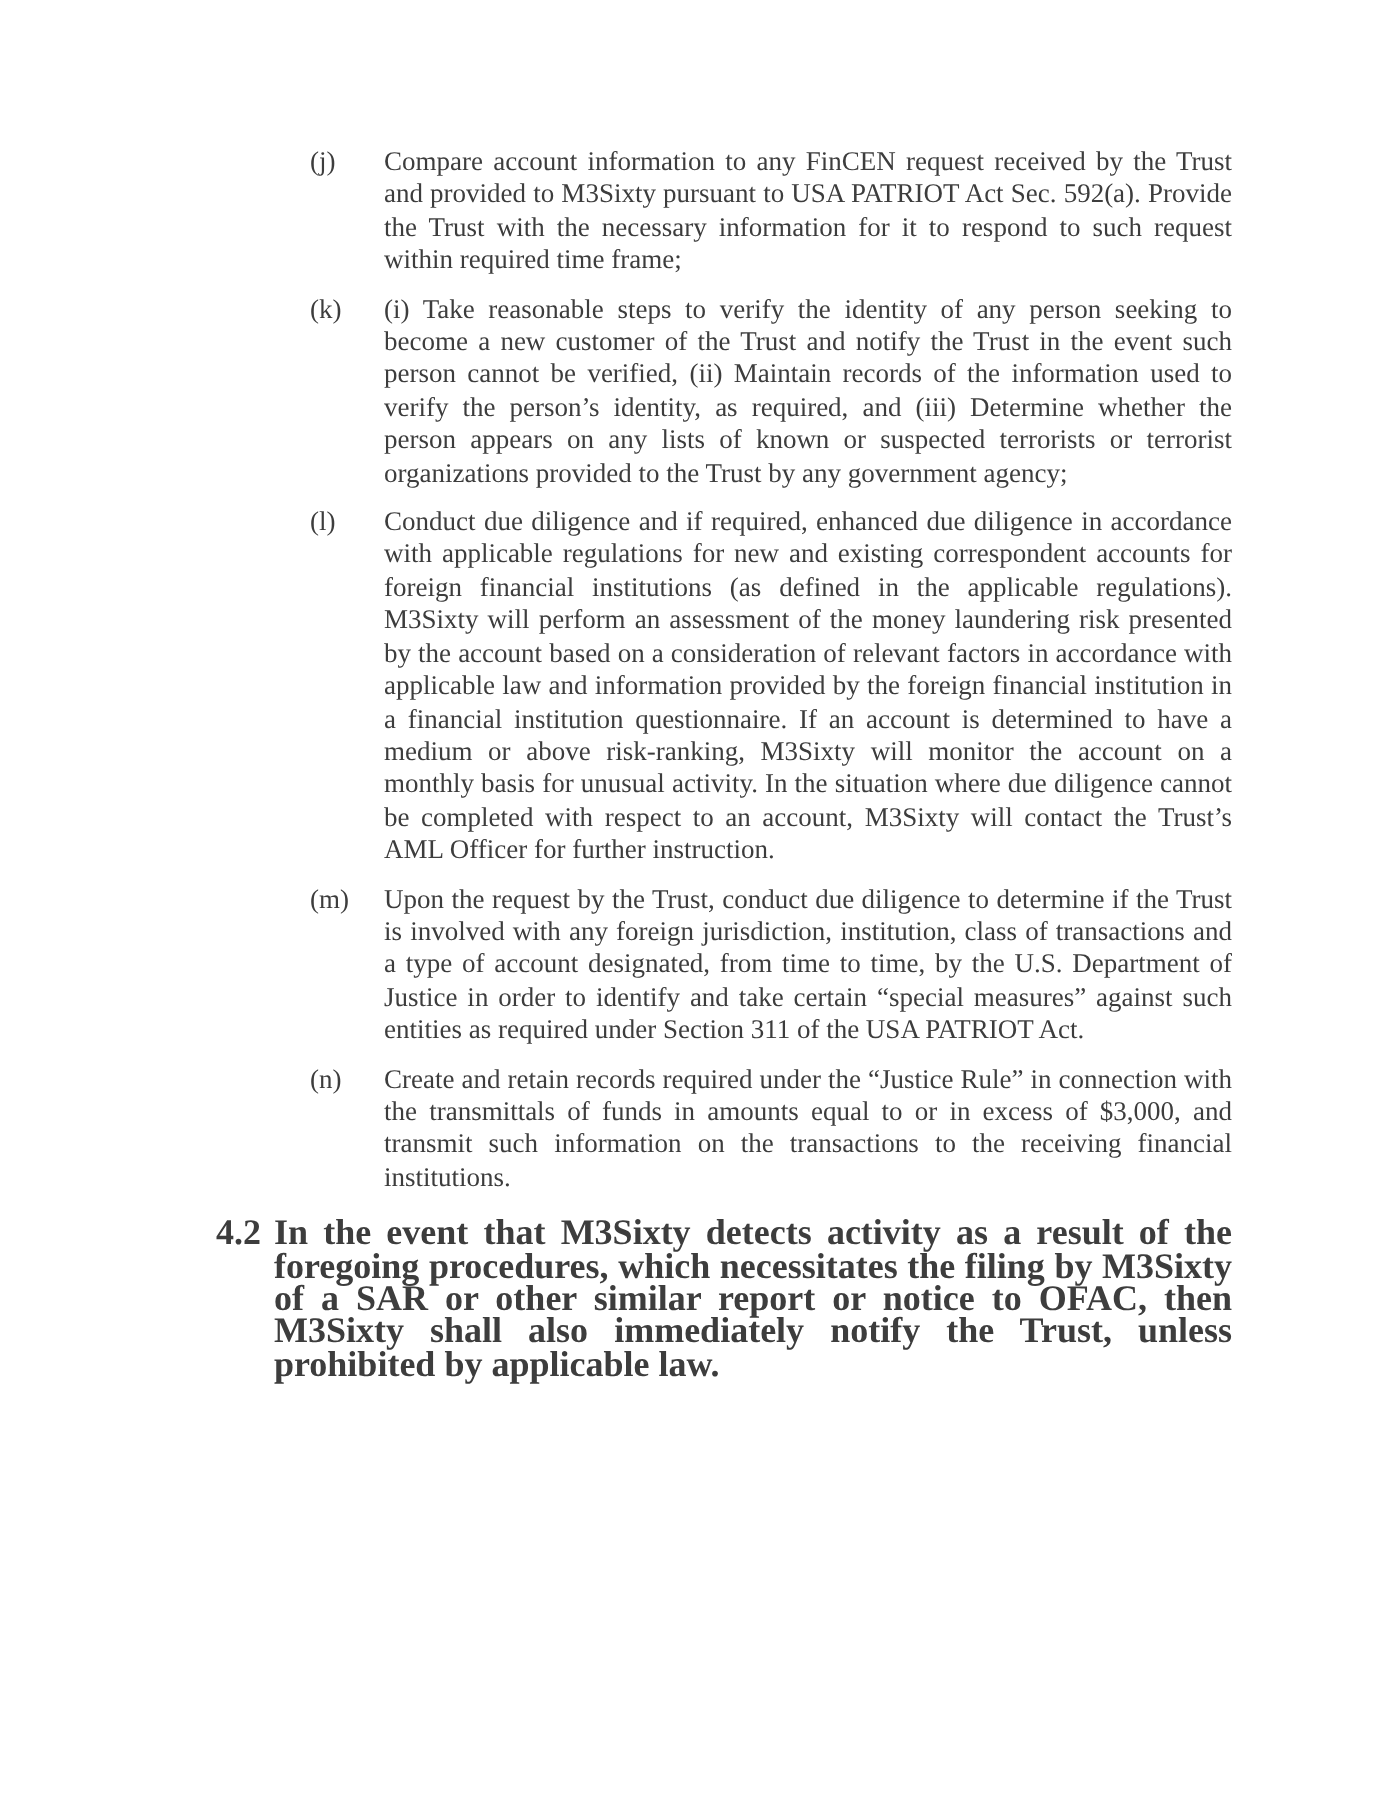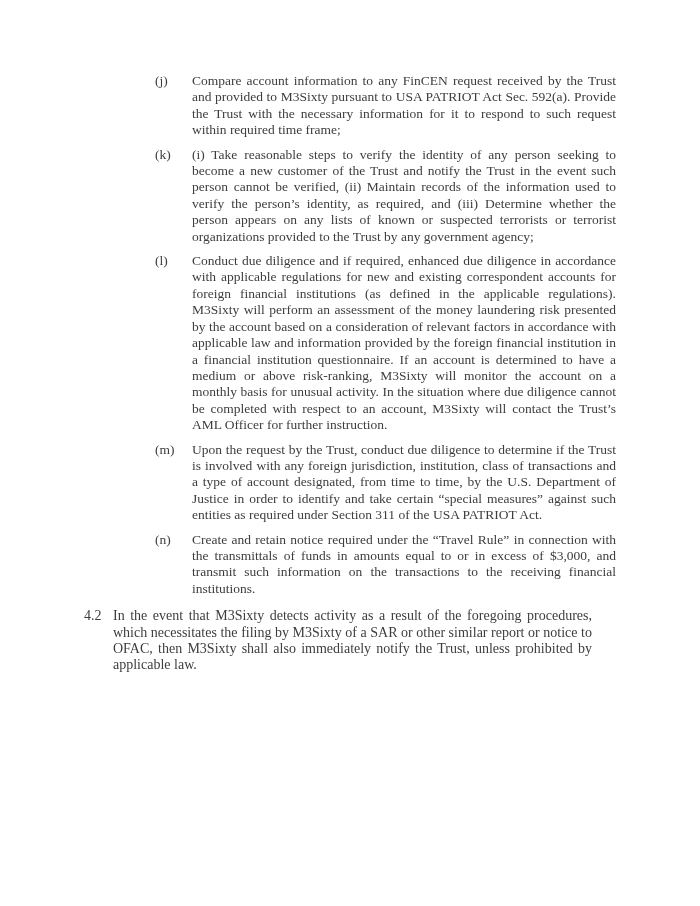--- a/index.html
+++ b/index.html
@@ -28,24 +28,25 @@
   }
   .marker {
     flex: 0 0 37px;
   }
   .item-text {
     flex: 1;
     text-align: justify;
   }
   .section {
     display: flex;
-    margin: 11px 0 0 84px;
+    margin: 11px 0 0 108px;
     width: 508px;
-    font-size: 14px;
+    font-size: 18px;
     line-height: 16.4px;
+    font-weight: bold;
   }
   .section-number {
     flex: 0 0 29px;
   }
   .section-text {
     flex: 1;
     text-align: justify;
   }
   .page-number {
     position: absolute;
@@ -78,21 +79,21 @@
       <span class="item-text">Conduct due diligence and if required, enhanced due diligence in accordance with applicable regulations for new and existing correspondent accounts for foreign financial institutions (as defined in the applicable regulations). M3Sixty will perform an assessment of the money laundering risk presented by the account based on a consideration of relevant factors in accordance with applicable law and information provided by the foreign financial institution in a financial institution questionnaire. If an account is determined to have a medium or above risk-ranking, M3Sixty will monitor the account on a monthly basis for unusual activity. In the situation where due diligence cannot be completed with respect to an account, M3Sixty will contact the Trust’s AML Officer for further instruction.</span>
     </div>
 
     <div class="list-item">
       <span class="marker">(m)</span>
       <span class="item-text">Upon the request by the Trust, conduct due diligence to determine if the Trust is involved with any foreign jurisdiction, institution, class of transactions and a type of account designated, from time to time, by the U.S. Department of Justice in order to identify and take certain “special measures” against such entities as required under Section 311 of the USA PATRIOT Act.</span>
     </div>
 
     <div class="list-item">
       <span class="marker">(n)</span>
-      <span class="item-text">Create and retain notice required under the “Travel Rule” in connection with the transmittals of funds in amounts equal to or in excess of $3,000, and transmit such information on the transactions to the receiving financial institutions.</span>
+      <span class="item-text">Create and retain records required under the “Justice Rule” in connection with the transmittals of funds in amounts equal to or in excess of $3,000, and transmit such information on the transactions to the receiving financial institutions.</span>
     </div>
 
     <div class="section">
       <span class="section-number">4.2</span>
       <span class="section-text">In the event that M3Sixty detects activity as a result of the foregoing procedures, which necessitates the filing by M3Sixty of a SAR or other similar report or notice to OFAC, then M3Sixty shall also immediately notify the Trust, unless prohibited by applicable law.</span>
     </div>
 
   </div>
 
 </div>

